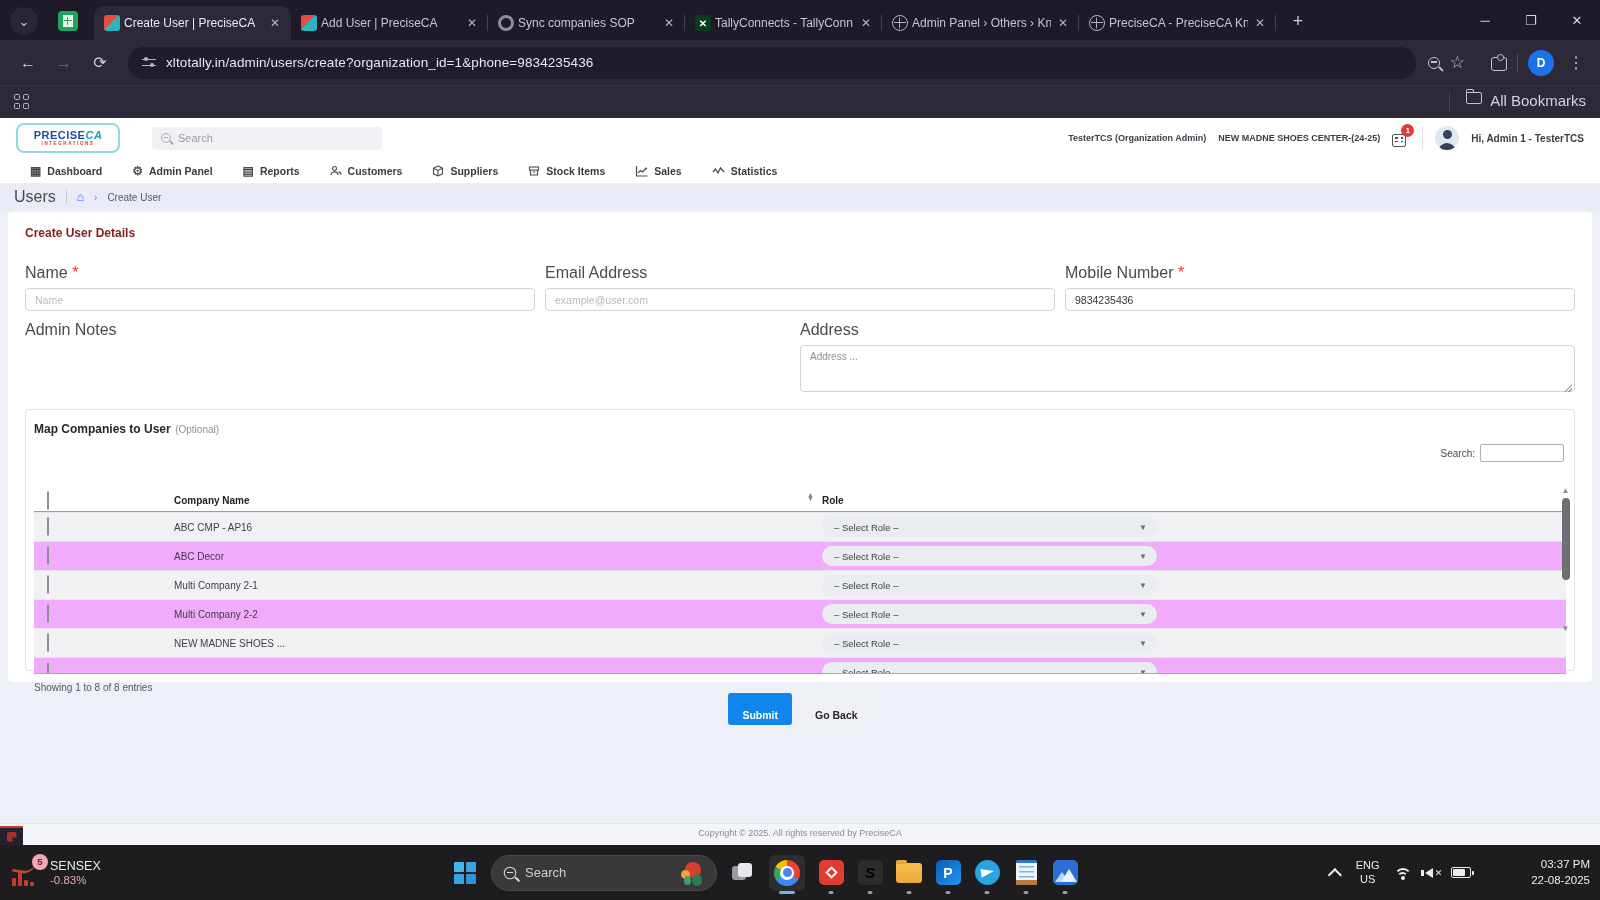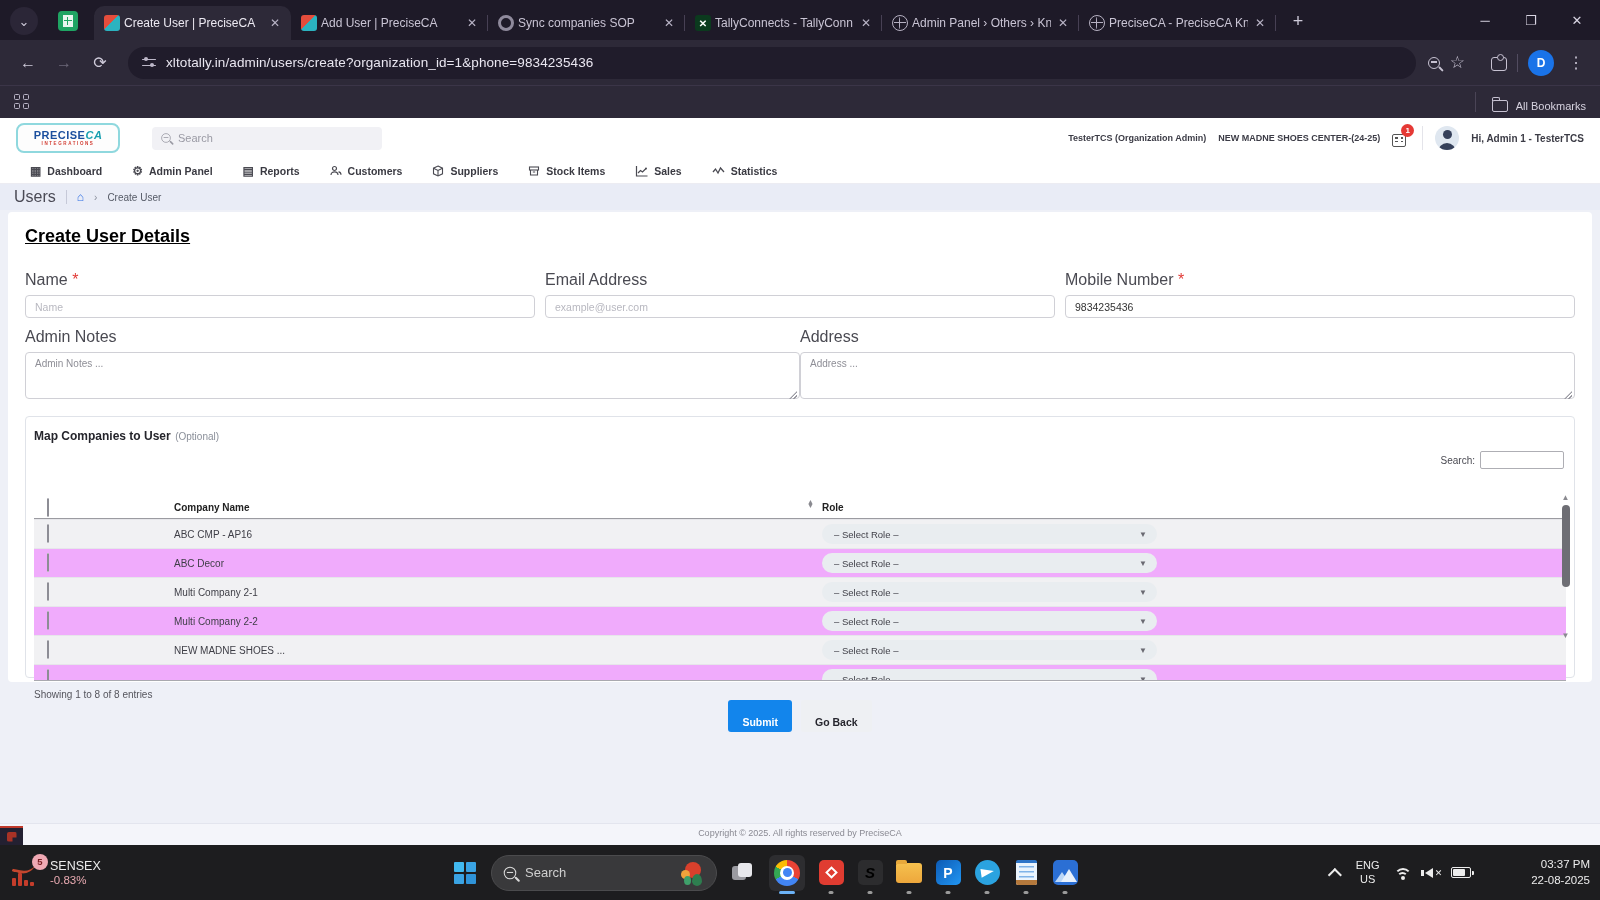--- a/index.html
+++ b/index.html
@@ -52,21 +52,21 @@
   .puzzle::before { content:""; position:absolute; inset:2px 0 0 0; border:1.7px solid #c7c2d2; border-radius:3px; }
   .puzzle::after { content:""; position:absolute; top:-1px; left:5.5px; width:5px; height:5px; border-radius:50%; border:1.7px solid #c7c2d2; background:#2d2938; }
   .divider-v { width:1px; height:18px; background:#524c60; }
   .avatar-d { width:26px; height:26px; border-radius:50%; background:#1a73e8; color:#fff; font-size:12px; font-weight:bold; display:flex; align-items:center; justify-content:center; }
   .kebab { color:#c7c2d2; font-size:16px; padding:0 4px; }
 
   .bookbar { height:33px; background:#2d2938; border-top:1px solid #3b3548; display:flex; align-items:center; padding:0 14px; }
   .apps-grid { width:16px; height:16px; display:grid; grid-template-columns:6px 6px; grid-template-rows:6px 6px; gap:3px; }
   .apps-grid span { border:1.6px solid #b9b4c6; border-radius:1.5px; }
   .bookbar .spacer { flex:1; }
-  .allbm { display:flex; align-items:flex-end; gap:8px; color:#d6d2df; font-size:11px; border-left:1px solid #4a4456; padding-left:16px; height:20px; }
+  .allbm { display:flex; align-items:flex-start; gap:8px; color:#d6d2df; font-size:15px; border-left:1px solid #4a4456; padding-left:16px; height:20px; }
   .folder-o { width:16px; height:12px; border:1.6px solid #c7c2d2; border-radius:2px; position:relative; }
   .folder-o::before { content:""; position:absolute; top:-4px; left:-1px; width:6px; height:3px; border:1.6px solid #c7c2d2; border-bottom:none; border-radius:2px 2px 0 0; }
 
   
   .site-header { height:40px; background:#fff; display:flex; align-items:center; padding:0 16px; }
   .logo-box { width:104px; height:30px; border:2px solid #8fd8de; border-radius:8px; background:#fdfdfd; display:flex; flex-direction:column; align-items:center; justify-content:center; line-height:1; }
   .logo-l1 { font-size:11px; font-weight:bold; color:#1b4f9e; letter-spacing:.5px; }
   .logo-l1 b { color:#19a0b0; font-style:italic; }
   .logo-l2 { font-size:4.5px; font-weight:bold; color:#d23c32; letter-spacing:1.6px; margin-top:1.5px; }
   .hdr-search { width:230px; height:23px; background:#f1f1f5; border-radius:4px; margin-left:32px; display:flex; align-items:center; padding:0 8px; gap:6px; }
@@ -96,21 +96,21 @@
   .breadcrumb { height:26px; background:#e9ecf6; display:flex; align-items:center; padding:0 14px; gap:10px; }
   .bc-section { font-size:16px; color:#4a4a55; }
   .bc-div { width:1px; height:14px; background:#c6c9d8; }
   .bc-home { color:#2f6fe4; font-size:12px; }
   .bc-sep { color:#8a8f9c; font-size:10px; }
   .bc-current { font-size:10px; color:#555a66; }
 
   
   .content { position:relative; height:635px; }
   .card { position:absolute; left:8px; right:8px; top:2px; height:470px; background:#fff; border-radius:4px; padding:14px 17px; }
-  .card-title { font-size:18px; font-weight:bold; color:#000000;text-decoration:underline; }
+  .card-title { font-size:12px; font-weight:bold; color:#7f1d1d; }
   .form-row1 { display:grid; grid-template-columns:1fr 1fr 1fr; gap:10px; margin-top:24px; }
   .form-row2 { display:grid; grid-template-columns:1fr 1fr; margin-top:10px; }
   .f-label { font-size:16px; color:#4a4a52; margin-bottom:6px; }
   .f-req { color:#e23a36; }
   .f-input { width:100%; height:23px; border:1px solid #d0d0d6; border-radius:4px; font-size:10.5px; color:#333; padding:0 9px; outline:none; font-family:inherit; background:#fff; }
   .f-input::placeholder { color:#b8b8c0; }
   .f-ta { width:100%; height:47px; border:1px solid #d0d0d6; border-radius:4px; font-size:10px; color:#333; padding:5px 9px; resize:none; outline:none; font-family:inherit; position:relative; }
   .f-ta::placeholder { color:#8e8e96; }
   .ta-wrap { position:relative; }
   .ta-grip { position:absolute; right:3px; bottom:4px; width:8px; height:8px;
@@ -401,24 +401,20 @@
         </div>
         <div>
           <div class="f-label"><span>Mobile Number</span> <span class="f-req">*</span></div>
           <input class="f-input" value="9834235436" style="">
         </div>
       </div>
 
       <div class="form-row2">
         <div>
           <div class="f-label">Admin Notes</div>
-          <div class="ta-wrap">
-            <textarea class="f-ta" placeholder="Admin Notes ..." style=""></textarea>
-            <span class="ta-grip"></span>
-          </div>
         </div>
         <div>
           <div class="f-label">Address</div>
           <div class="ta-wrap">
             <textarea class="f-ta" placeholder="Address ..." style=""></textarea>
             <span class="ta-grip"></span>
           </div>
         </div>
       </div>
 

